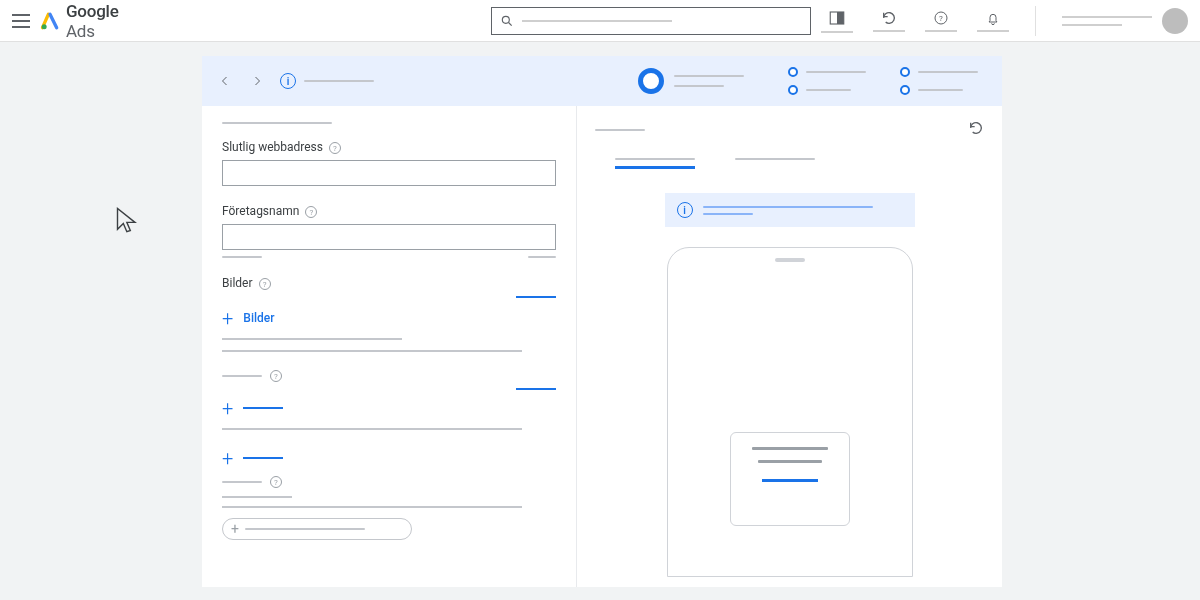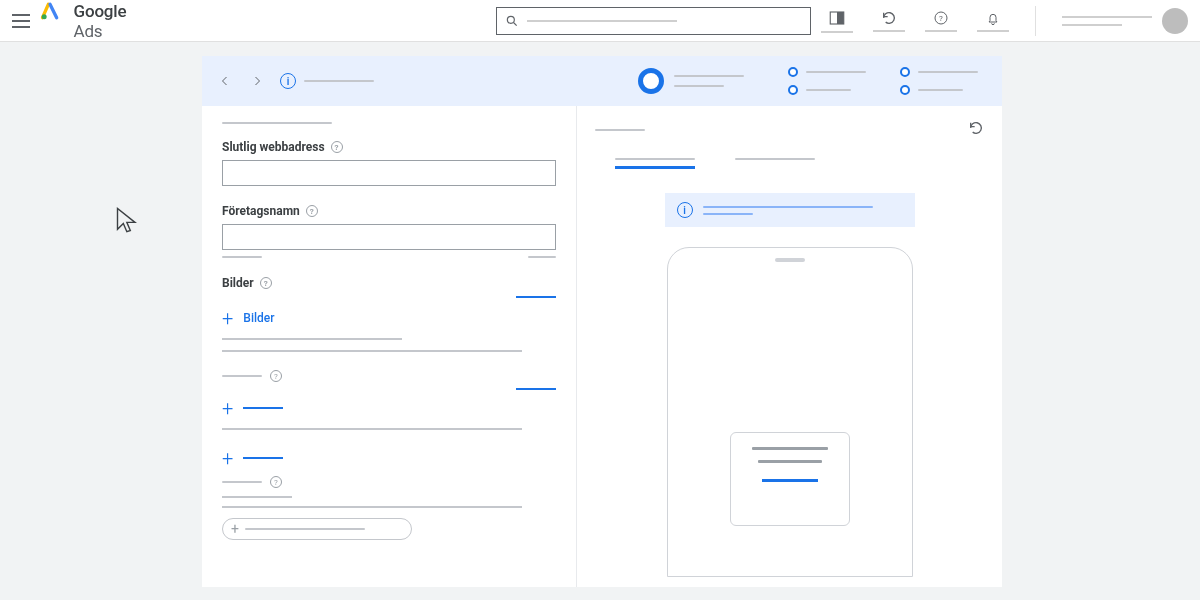--- a/index.html
+++ b/index.html
@@ -2,21 +2,21 @@
 <html><head>
 <meta charset="utf-8">
 <style>
   * { box-sizing: border-box; margin: 0; padding: 0; font-family: 'Roboto', Arial, sans-serif; }
   body { background: #f1f3f4; width: 1200px; height: 600px; overflow: hidden; position: relative; }
 
   
   .topbar { height: 42px; background: #fff; border-bottom: 1px solid #e0e0e0; display: flex; align-items: center; padding: 0 12px; gap: 10px; }
   .hamburger { width: 18px; height: 14px; display: flex; flex-direction: column; justify-content: space-between; cursor: pointer; }
   .hamburger span { height: 2px; background: #5f6368; }
-  .logo-wrap { display: flex; gap: 14px; }
+  .logo-wrap { display: flex; align-items: center; gap: 6px; }
   .logo-mark svg { display: block; }
   .logo-text { font-size: 17px; color: #5f6368; letter-spacing: -0.2px; }
   .logo-text b { color: #3c4043; font-weight: 500; }
   .searchbox { margin-left: 330px; width: 322px; height: 28px; border: 1px solid #5f6368; display: flex; align-items: center; padding: 0 8px; gap: 8px; }
   .search-ph { height: 2px; width: 150px; background: #cfcfcf; }
   .top-right { margin-left: auto; display: flex; align-items: center; gap: 20px; }
   .top-icon-grp { display: flex; flex-direction: column; align-items: center; gap: 4px; cursor: pointer; }
   .top-icon-grp .u { height: 2px; width: 32px; background: #cfcfcf; }
   .divider-v { width: 1px; height: 30px; background: #e0e0e0; margin: 0 6px; }
   .user-area { display: flex; align-items: center; gap: 10px; }
@@ -34,21 +34,21 @@
   .step-big { width: 26px; height: 26px; border: 5px solid #1a73e8; border-radius: 50%; background: #fff; }
   .step-small { width: 10px; height: 10px; border: 2px solid #1a73e8; border-radius: 50%; background: #fff; }
   .step-col { display: flex; flex-direction: column; gap: 8px; }
   .step-row { display: flex; align-items: center; gap: 8px; }
 
   
   .panel { display: flex; background: #fff; }
   .form-col { width: 375px; padding: 16px 20px 10px 20px; border-right: 1px solid #e8eaed; }
   .preview-col { flex: 1; padding: 14px 18px 10px 18px; position: relative; }
 
-  .sec-label { font-size: 12px; color: #3c4043; font-weight: 700; display: flex; align-items: center; gap: 6px; margin-bottom: 6px; }
+  .sec-label { font-size: 12px; color: #3c4043; font-weight: 400; display: flex; align-items: flex-end; gap: 6px; margin-bottom: 6px; }
   .help-ic { width: 12px; height: 12px; border: 1.2px solid #9aa0a6; border-radius: 50%; color: #9aa0a6; display: flex; align-items: center; justify-content: center; font-size: 8px; }
   .text-input { width: 100%; height: 26px; border: 1px solid #9aa0a6; background: #fff; padding: 0 6px; }
   .under-row { display: flex; justify-content: space-between; margin-top: 6px; }
   .under-row .ph-line { width: 60px; }
   .group { margin-bottom: 18px; }
 
   .link-row { display: flex; align-items: center; gap: 10px; color: #1a73e8; font-size: 12px; font-weight: 500; cursor: pointer; }
   .plus-ic { font-size: 20px; line-height: 1; color: #1a73e8; font-weight: 300; }
   .blue-ph { height: 2px; background: #1a73e8; }
   .sub-row { display: flex; align-items: center; gap: 8px; margin-top: 8px; }

